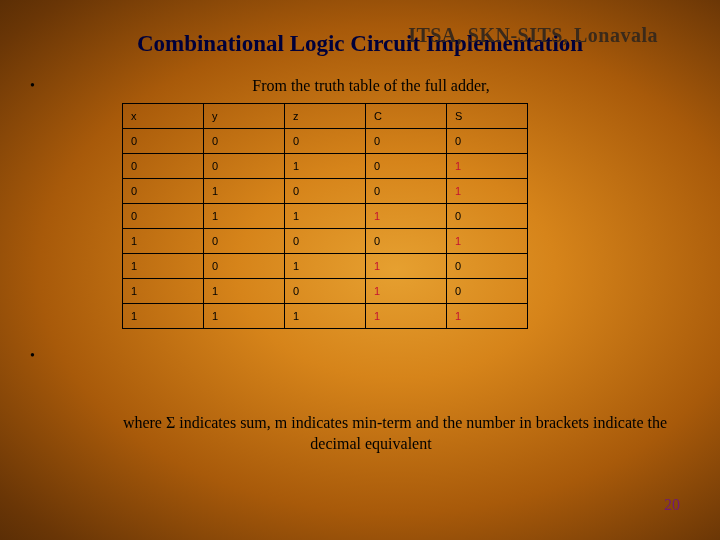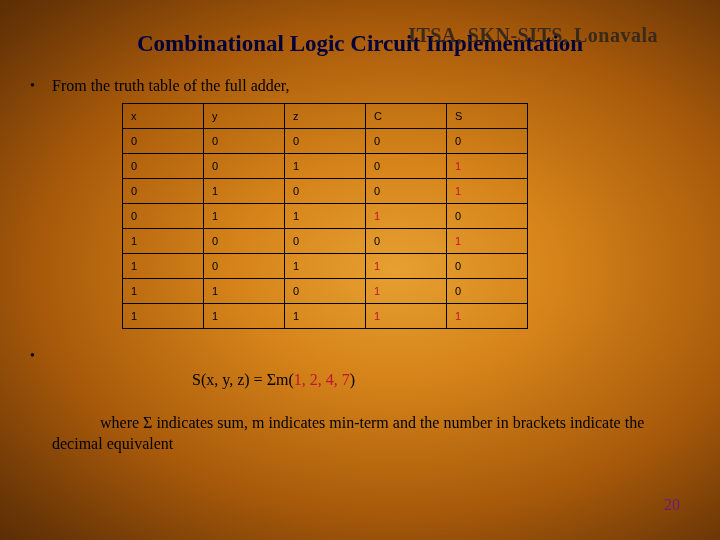--- a/index.html
+++ b/index.html
@@ -43,20 +43,21 @@
     margin-bottom: 8px;
   }
   .bullet {
     width: 22px;
     flex: 0 0 22px;
     font-size: 14px;
     line-height: 1.3;
   }
   .bullet-text {
     flex: 1;
+    text-align: center;
   }
   .table-wrap {
     margin: 6px 0 18px 92px;
   }
   table {
     border-collapse: collapse;
   }
   th, td {
     border: 1.5px solid #000;
     padding: 3px 8px 3px 8px;
@@ -169,23 +170,21 @@
             <td class="hl">1</td>
           </tr>
         </tbody>
     </table>
   </div>
 
   <div class="bullet-row">
     <div class="bullet">•</div>
     <div class="bullet-text sum-block">
       <br>
-      <span class="indent1">
-        <span>S(x, y, z) = Σm(</span><span class="hl">1, 2, 4, 7</span><span>)</span>
-      </span><br>
+      <br>
       <br>
       <span class="indent2">where Σ indicates sum, m indicates min-term and the number in brackets indicate the decimal equivalent</span>
     </div>
   </div>
 
 </div>
 
 <div class="page-num">20</div>
 
 </body></html>

